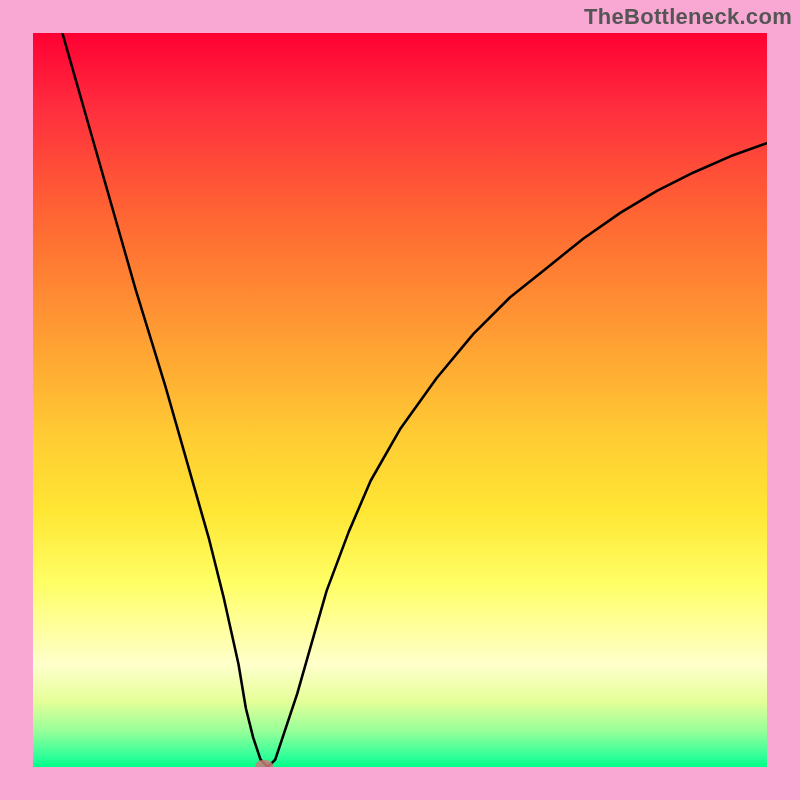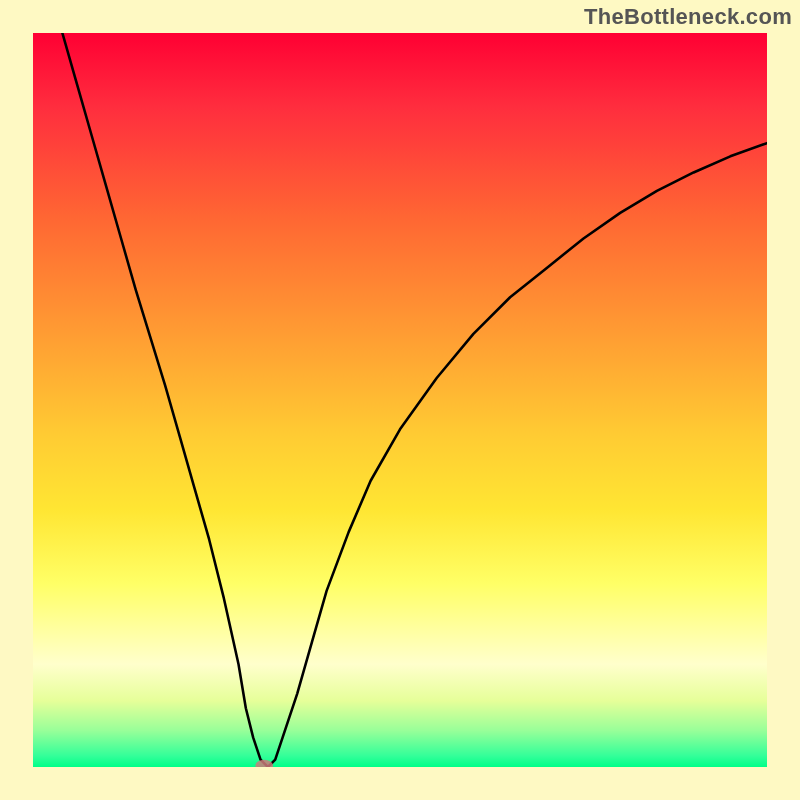--- a/index.html
+++ b/index.html
@@ -8,21 +8,21 @@
     width: 800px;
     height: 800px;
     background: #000;
     font-family: Arial, Helvetica, sans-serif;
     overflow: hidden;
   }
   .outer {
     position: relative;
     width: 800px;
     height: 800px;
-    background: #fef9c3;
+    background: #f9a8d4;
   }
   .plot {
     position: absolute;
     left: 33px;
     top: 33px;
     width: 734px;
     height: 734px;
     overflow: hidden;
     background: linear-gradient(to bottom,
       #ff0033 0%,

